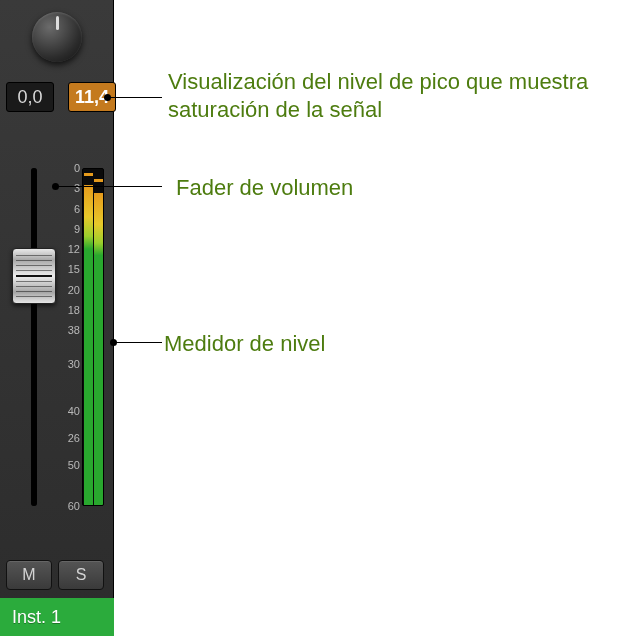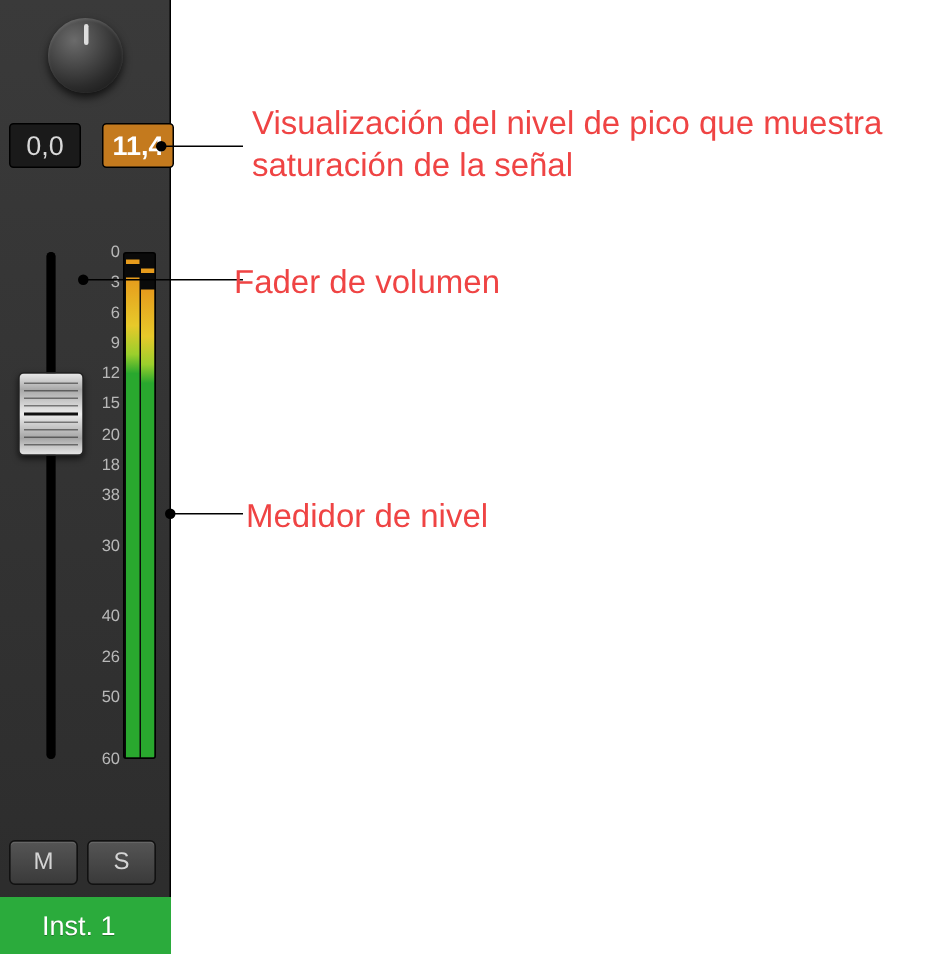--- a/index.html
+++ b/index.html
@@ -166,30 +166,30 @@
   }
   
   .track-name {
     position: absolute;
     left: 0; bottom: 0;
     width: 114px; height: 38px;
     background: #2bab3c;
     color: #fff;
     font-size: 18px;
     line-height: 38px;
-    padding-left: 28px;
+    padding-left: 12px;
     font-weight: 400;
     text-shadow: 0 1px 0 rgba(0,0,0,.3);
   }
 
   
   .callout {
     position: absolute;
     font-size: 22px;
-    color: #ef4444;
+    color: #4d7c0f;
     line-height: 1.25;
     font-family: -apple-system, "Helvetica Neue", Arial, sans-serif;
   }
   .callout-line {
     position: absolute;
     height: 1px;
     background: #000;
   }
   .callout-line::before {
     content: "";
@@ -260,16 +260,16 @@
     <div class="ms-btn">S</div>
   </div>
 
   <div class="track-name">Inst. 1</div>
 </div>
 
 <div class="callout-line" style="left:108px; top:97px; width:54px;"></div>
 <div class="callout" style="left:168px; top:68px; width:440px;">Visualización del nivel de pico que muestra saturación de la señal</div>
 
 <div class="callout-line" style="left:56px; top:186px; width:106px;"></div>
-<div class="callout" style="left:156px; top:174px;">Fader de volumen</div>
+<div class="callout" style="left:176px; top:174px;">Fader de volumen</div>
 
 <div class="callout-line" style="left:114px; top:342px; width:48px;"></div>
 <div class="callout" style="left:164px; top:330px;">Medidor de nivel</div>
 
 </body></html>

